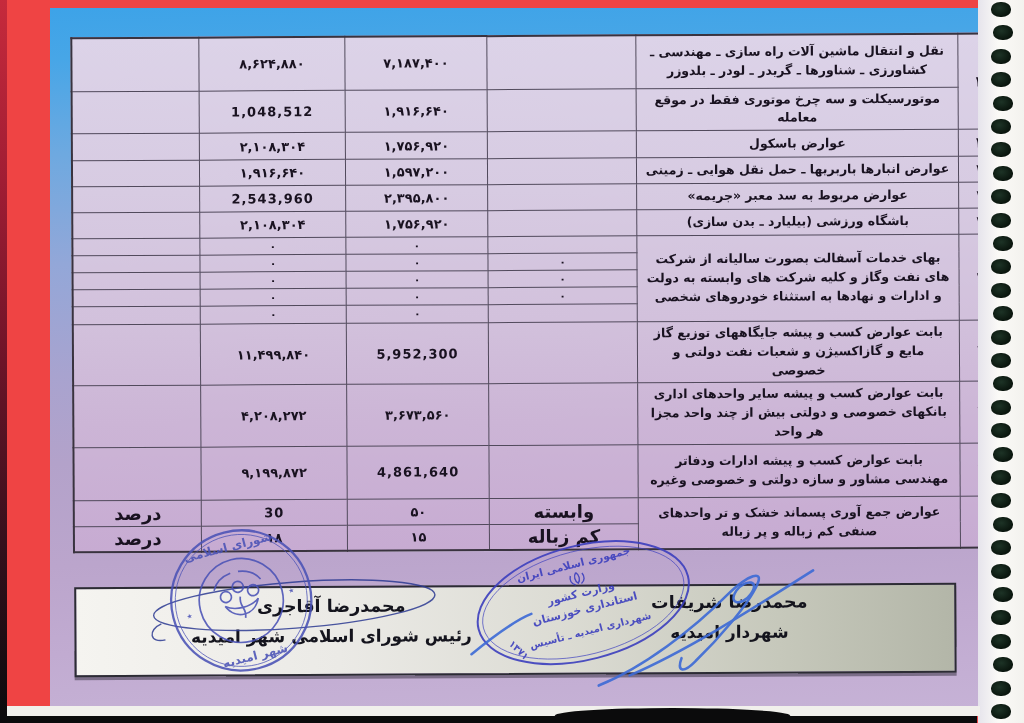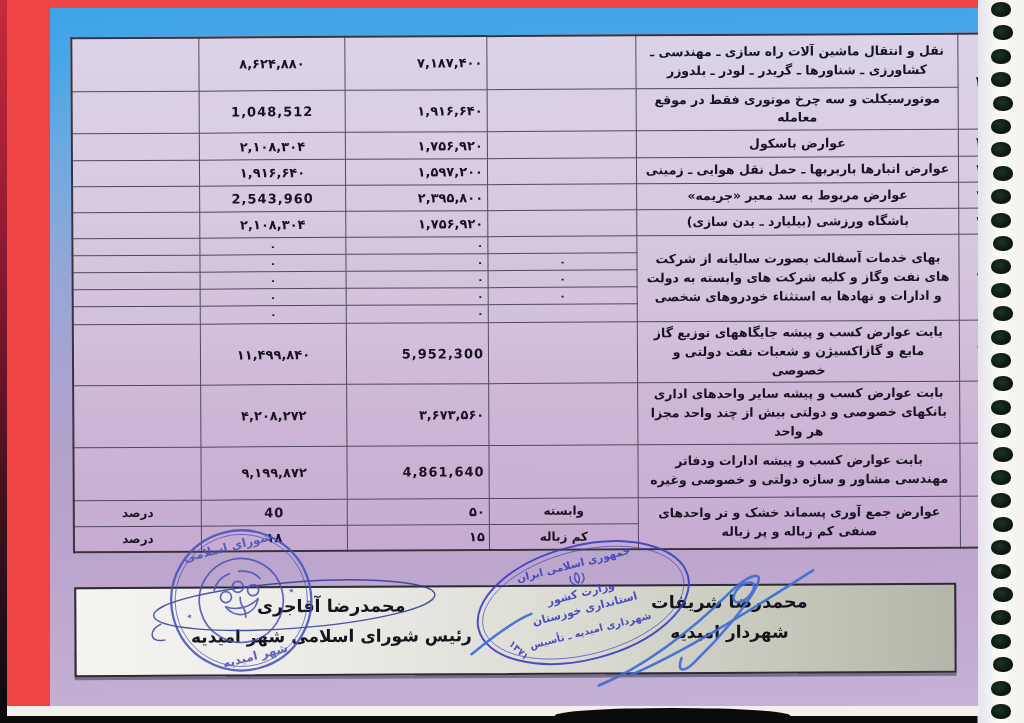--- a/index.html
+++ b/index.html
@@ -17,26 +17,26 @@
 
   
   .tariff{position:absolute;left:72px;top:35px;}
   table{border-collapse:collapse;direction:rtl;table-layout:fixed;width:886px;
     border:2px solid #39333f;
     background:linear-gradient(180deg,#dcd3e8 0%,#d7cbe2 30%,#d2c1dc 55%,#ccb5d6 75%,#c7abd2 100%);}
   td{border:1px solid #514a5c;color:#191220;vertical-align:middle;padding:0 4px;}
   td.no{width:53px;font-weight:700;font-size:14.5px;text-align:center;letter-spacing:1px;}
   td.desc{width:305px;font-weight:700;font-size:12.5px;text-align:center;line-height:1.5;padding:2px 8px;}
   td.c4{width:140px;text-align:center;}
-  td.c3{width:133px;text-align:right;}
+  td.c3{width:133px;}
   td.c2{width:137px;}
   td.c1{width:118px;text-align:center;}
   .num{direction:ltr;text-align:center;font-weight:700;font-size:13px;letter-spacing:1px;}
   .dot{font-size:11px;}
-  .lbl{font-weight:700;font-size:12px;}
+  .lbl{font-weight:700;font-size:18px;}
 
   
   .sig-box{position:absolute;left:73px;top:585px;width:878px;height:86px;
     border:2px solid #2c2c34;box-shadow:0 3px 0 rgba(35,32,45,.45);
     background:linear-gradient(90deg,#f5f4f0 0%,#ebeae6 30%,#dcdcd4 55%,#c6c8bb 80%,#b3b6a8 100%);}
   .sig-group{position:absolute;text-align:center;direction:rtl;color:#14141d;font-weight:700;}
   .sig-left{left:40px;top:8px;width:430px;}
   .sig-right{right:60px;top:6px;width:330px;}
   .sig-name{font-size:17.5px;}
   .sig-title{font-size:17px;margin-top:10px;}
@@ -173,21 +173,21 @@
           <td class="c4"></td>
           <td class="c3 num">4,861,640</td>
           <td class="c2 num">۹,۱۹۹,۸۷۲</td>
           <td class="c1"></td>
         </tr>
         <tr style="height:26px">
           <td class="no" rowspan="2">۲۷۰</td>
           <td class="desc" rowspan="2">عوارض جمع آوری پسماند خشک و تر واحدهای صنفی کم زباله و پر زباله</td>
           <td class="c4 lbl">وابسته</td>
           <td class="c3 num">۵۰</td>
-          <td class="c2 num">40</td>
+          <td class="c2 num">30</td>
           <td class="c1 lbl">درصد</td>
         </tr>
         <tr style="height:26px">
           <td class="c4 lbl">کم زباله</td>
           <td class="c3 num">۱۵</td>
           <td class="c2 num">۱۸</td>
           <td class="c1 lbl">درصد</td>
         </tr>
       </tbody>
         </table>

